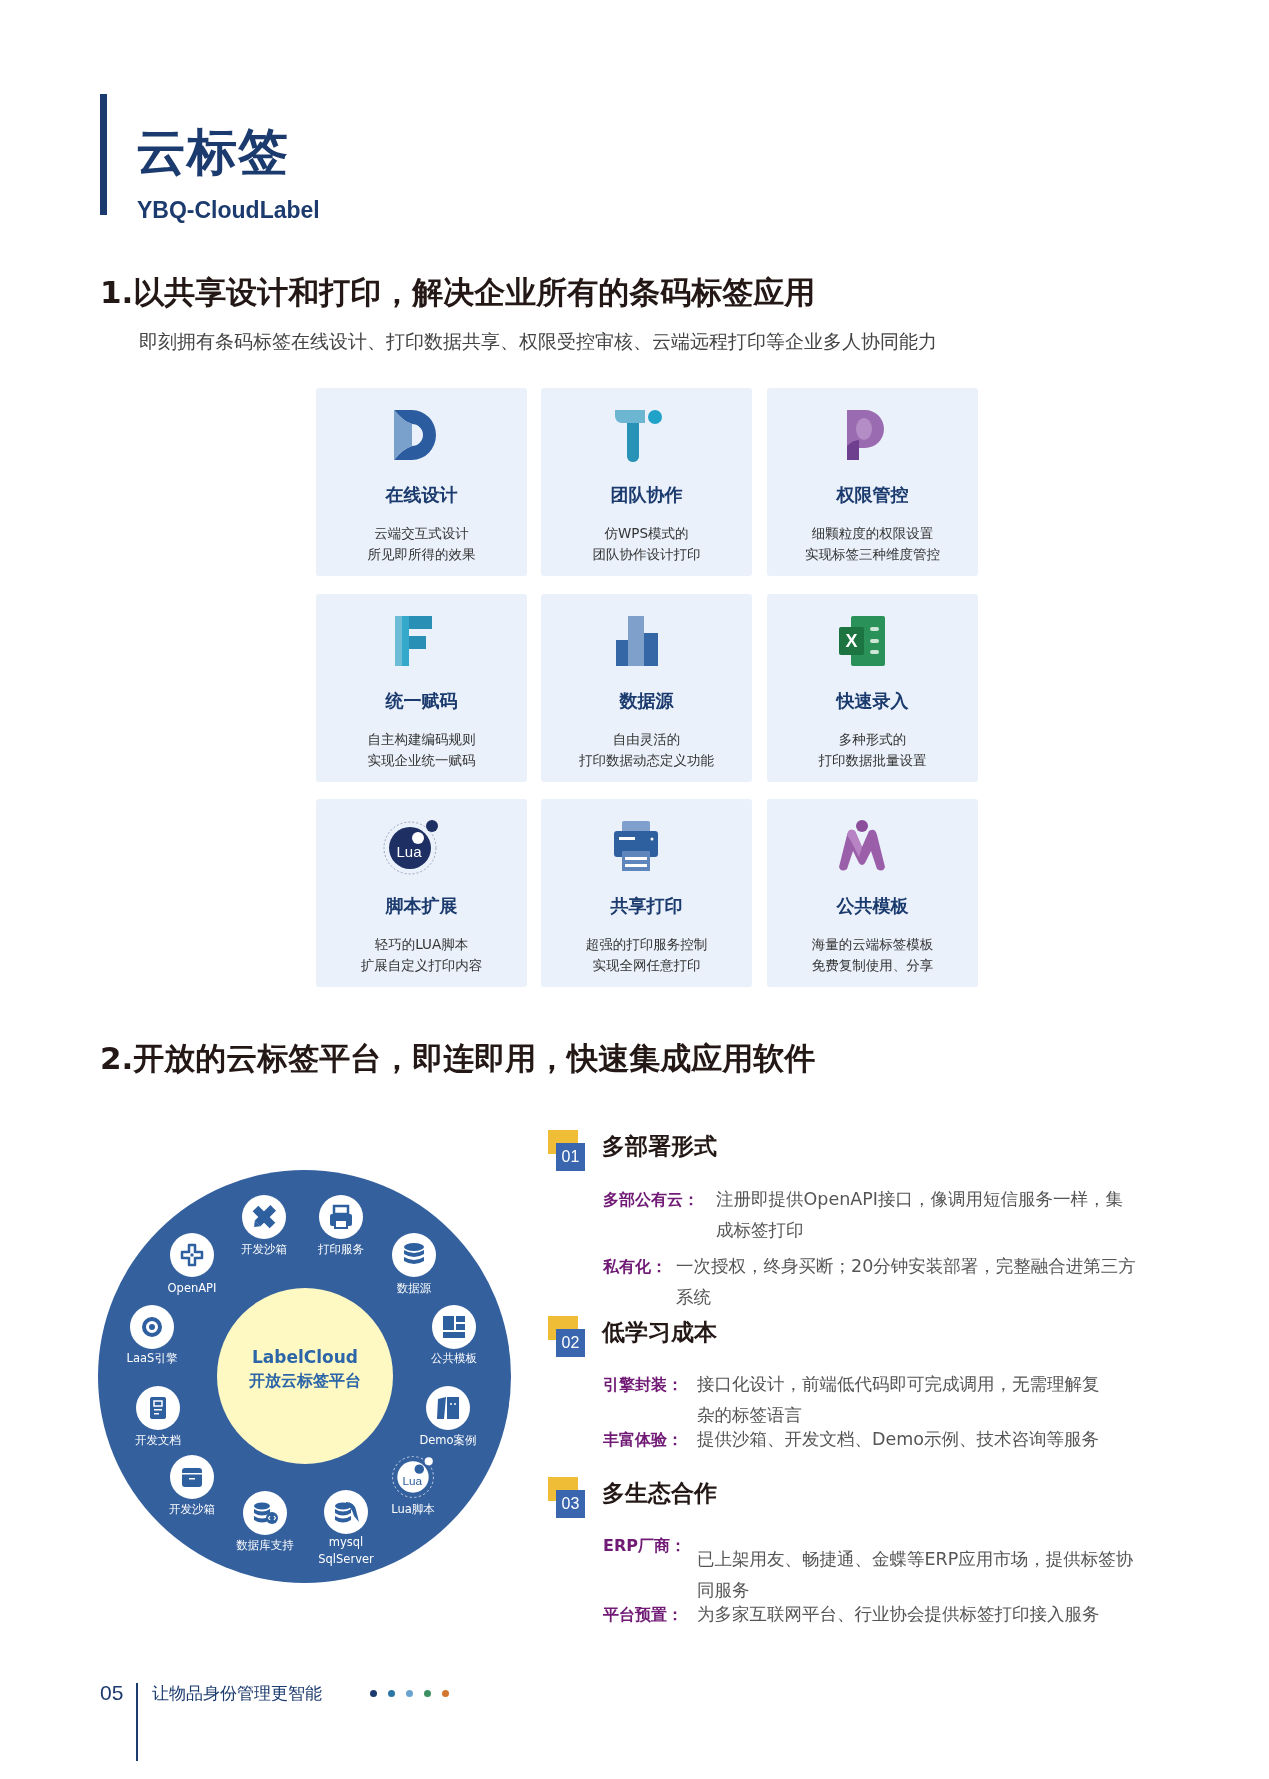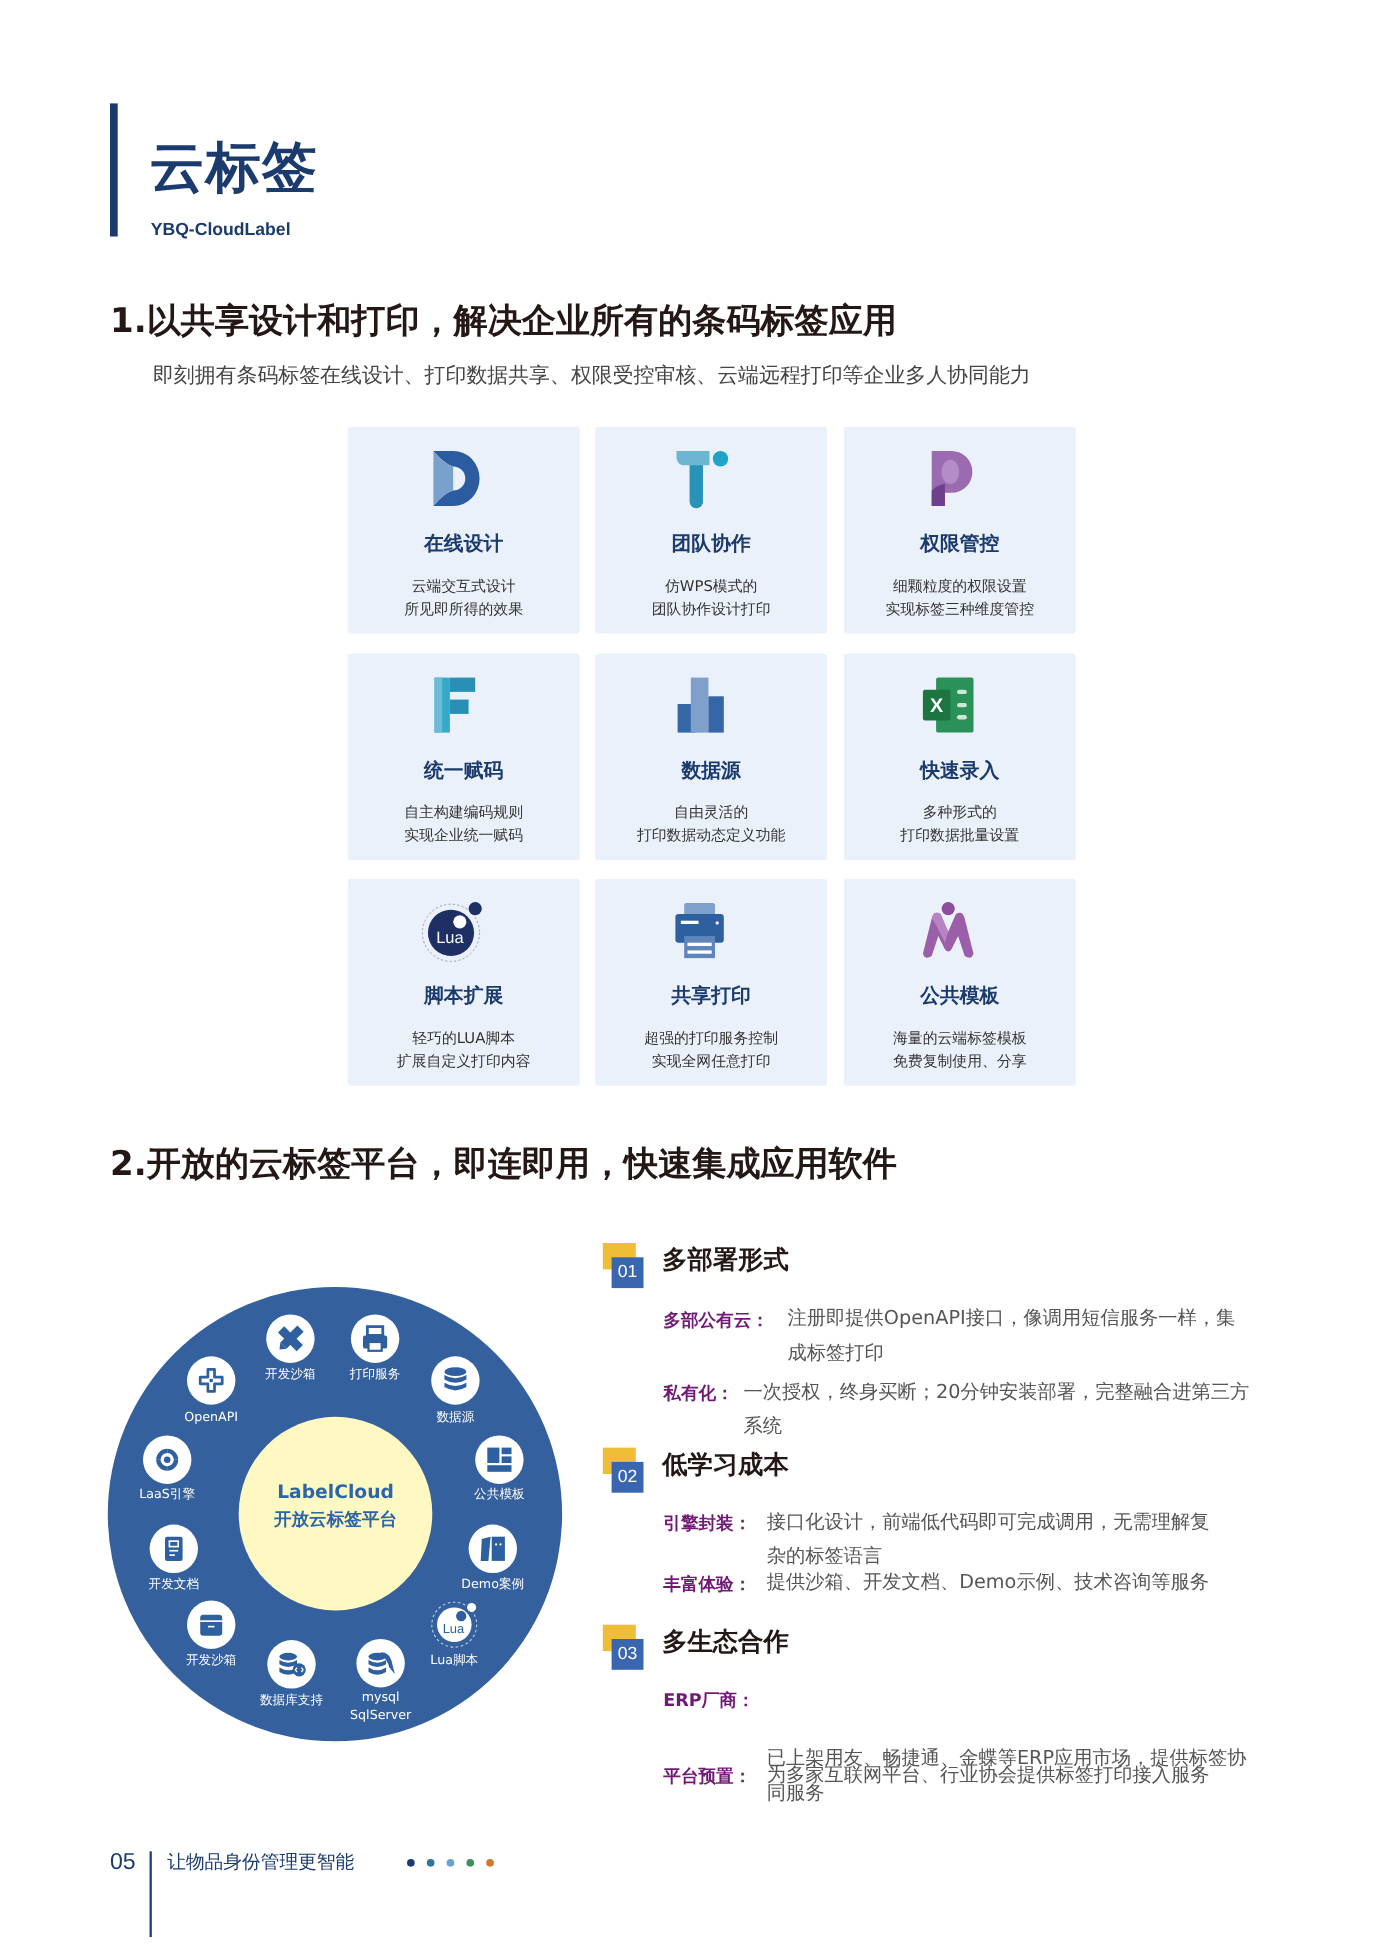--- a/index.html
+++ b/index.html
@@ -2,21 +2,21 @@
 <html><head>
 <meta charset="utf-8">
 <style>
   * { box-sizing: border-box; margin: 0; padding: 0; }
   html, body { width: 1269px; height: 1779px; background: #ffffff; overflow: hidden; }
   body { position: relative; font-family: "DejaVu Sans", "Liberation Sans", sans-serif; color: #231815; }
   .abs { position: absolute; }
 
   .title-bar { left: 100px; top: 94px; width: 7px; height: 121px; background: #1b3a6d; }
   .page-title { left: 136px; top: 122px; font-size: 50px; font-weight: bold; color: #1b3a6d; letter-spacing: 1px; line-height: 60px; }
-  .page-subtitle { left: 137px; top: 196px; font-size: 16px; font-weight: bold; color: #1b3a6d; line-height: 28px; font-family: "Liberation Sans", sans-serif; }
+  .page-subtitle { left: 137px; top: 196px; font-size: 23px; font-weight: bold; color: #1b3a6d; line-height: 28px; font-family: "Liberation Sans", sans-serif; }
 
   .sec-heading { font-size: 31px; font-weight: bold; color: #231815; line-height: 40px; white-space: nowrap; }
   .sec1 { left: 100px; top: 272px; }
   .sec1-desc { left: 139px; top: 328px; font-size: 19px; color: #444; line-height: 26px; white-space: nowrap; }
   .sec2 { left: 100px; top: 1038px; }
 
   .card { width: 211px; height: 188px; background: #eaf1fa; border-radius: 3px; text-align: center; }
   .card .icon { position: absolute; left: 66px; top: 18px; width: 58px; height: 58px; }
   .card .ctitle { position: absolute; left: 0; right: 0; top: 95px; font-size: 18px; font-weight: bold; color: #1b3a6d; line-height: 24px; }
   .card .cdesc { position: absolute; left: 0; right: 0; top: 135px; font-size: 13.5px; color: #333; line-height: 21px; white-space: nowrap; }
@@ -313,21 +313,21 @@
 <div class="abs feat-title" style="left:602px; top:1317px;">低学习成本</div>
 <div class="abs feat-label" style="left:603px; top:1373px;">引擎封装：</div>
 <div class="abs feat-text" style="left:697px; top:1369px; width:410px;">接口化设计，前端低代码即可完成调用，无需理解复杂的标签语言</div>
 <div class="abs feat-label" style="left:603px; top:1428px;">丰富体验：</div>
 <div class="abs feat-text" style="left:697px; top:1424px; width:440px; white-space:nowrap;">提供沙箱、开发文档、Demo示例、技术咨询等服务</div>
 
 <div class="abs badge-y" style="left:548px; top:1477px;"></div>
 <div class="abs badge-b" style="left:556px; top:1490px;">03</div>
 <div class="abs feat-title" style="left:602px; top:1478px;">多生态合作</div>
 <div class="abs feat-label" style="left:603px; top:1534px;">ERP厂商：</div>
-<div class="abs feat-text" style="left:697px; top:1584px; width:440px;">已上架用友、畅捷通、金蝶等ERP应用市场，提供标签协同服务</div>
+<div class="abs feat-text" style="left:697px; top:1544px; width:440px;">已上架用友、畅捷通、金蝶等ERP应用市场，提供标签协同服务</div>
 <div class="abs feat-label" style="left:603px; top:1603px;">平台预置：</div>
 <div class="abs feat-text" style="left:697px; top:1599px; width:440px; white-space:nowrap;">为多家互联网平台、行业协会提供标签打印接入服务</div>
 
 <div class="abs footer-num">05</div>
 <div class="abs footer-line"></div>
 <div class="abs footer-text">让物品身份管理更智能</div>
 <div class="abs dot" style="left:370px; background:#1b3a6d;"></div>
 <div class="abs dot" style="left:388px; background:#2c76a6;"></div>
 <div class="abs dot" style="left:406px; background:#6aa3cf;"></div>
 <div class="abs dot" style="left:424px; background:#3e8f62;"></div>

